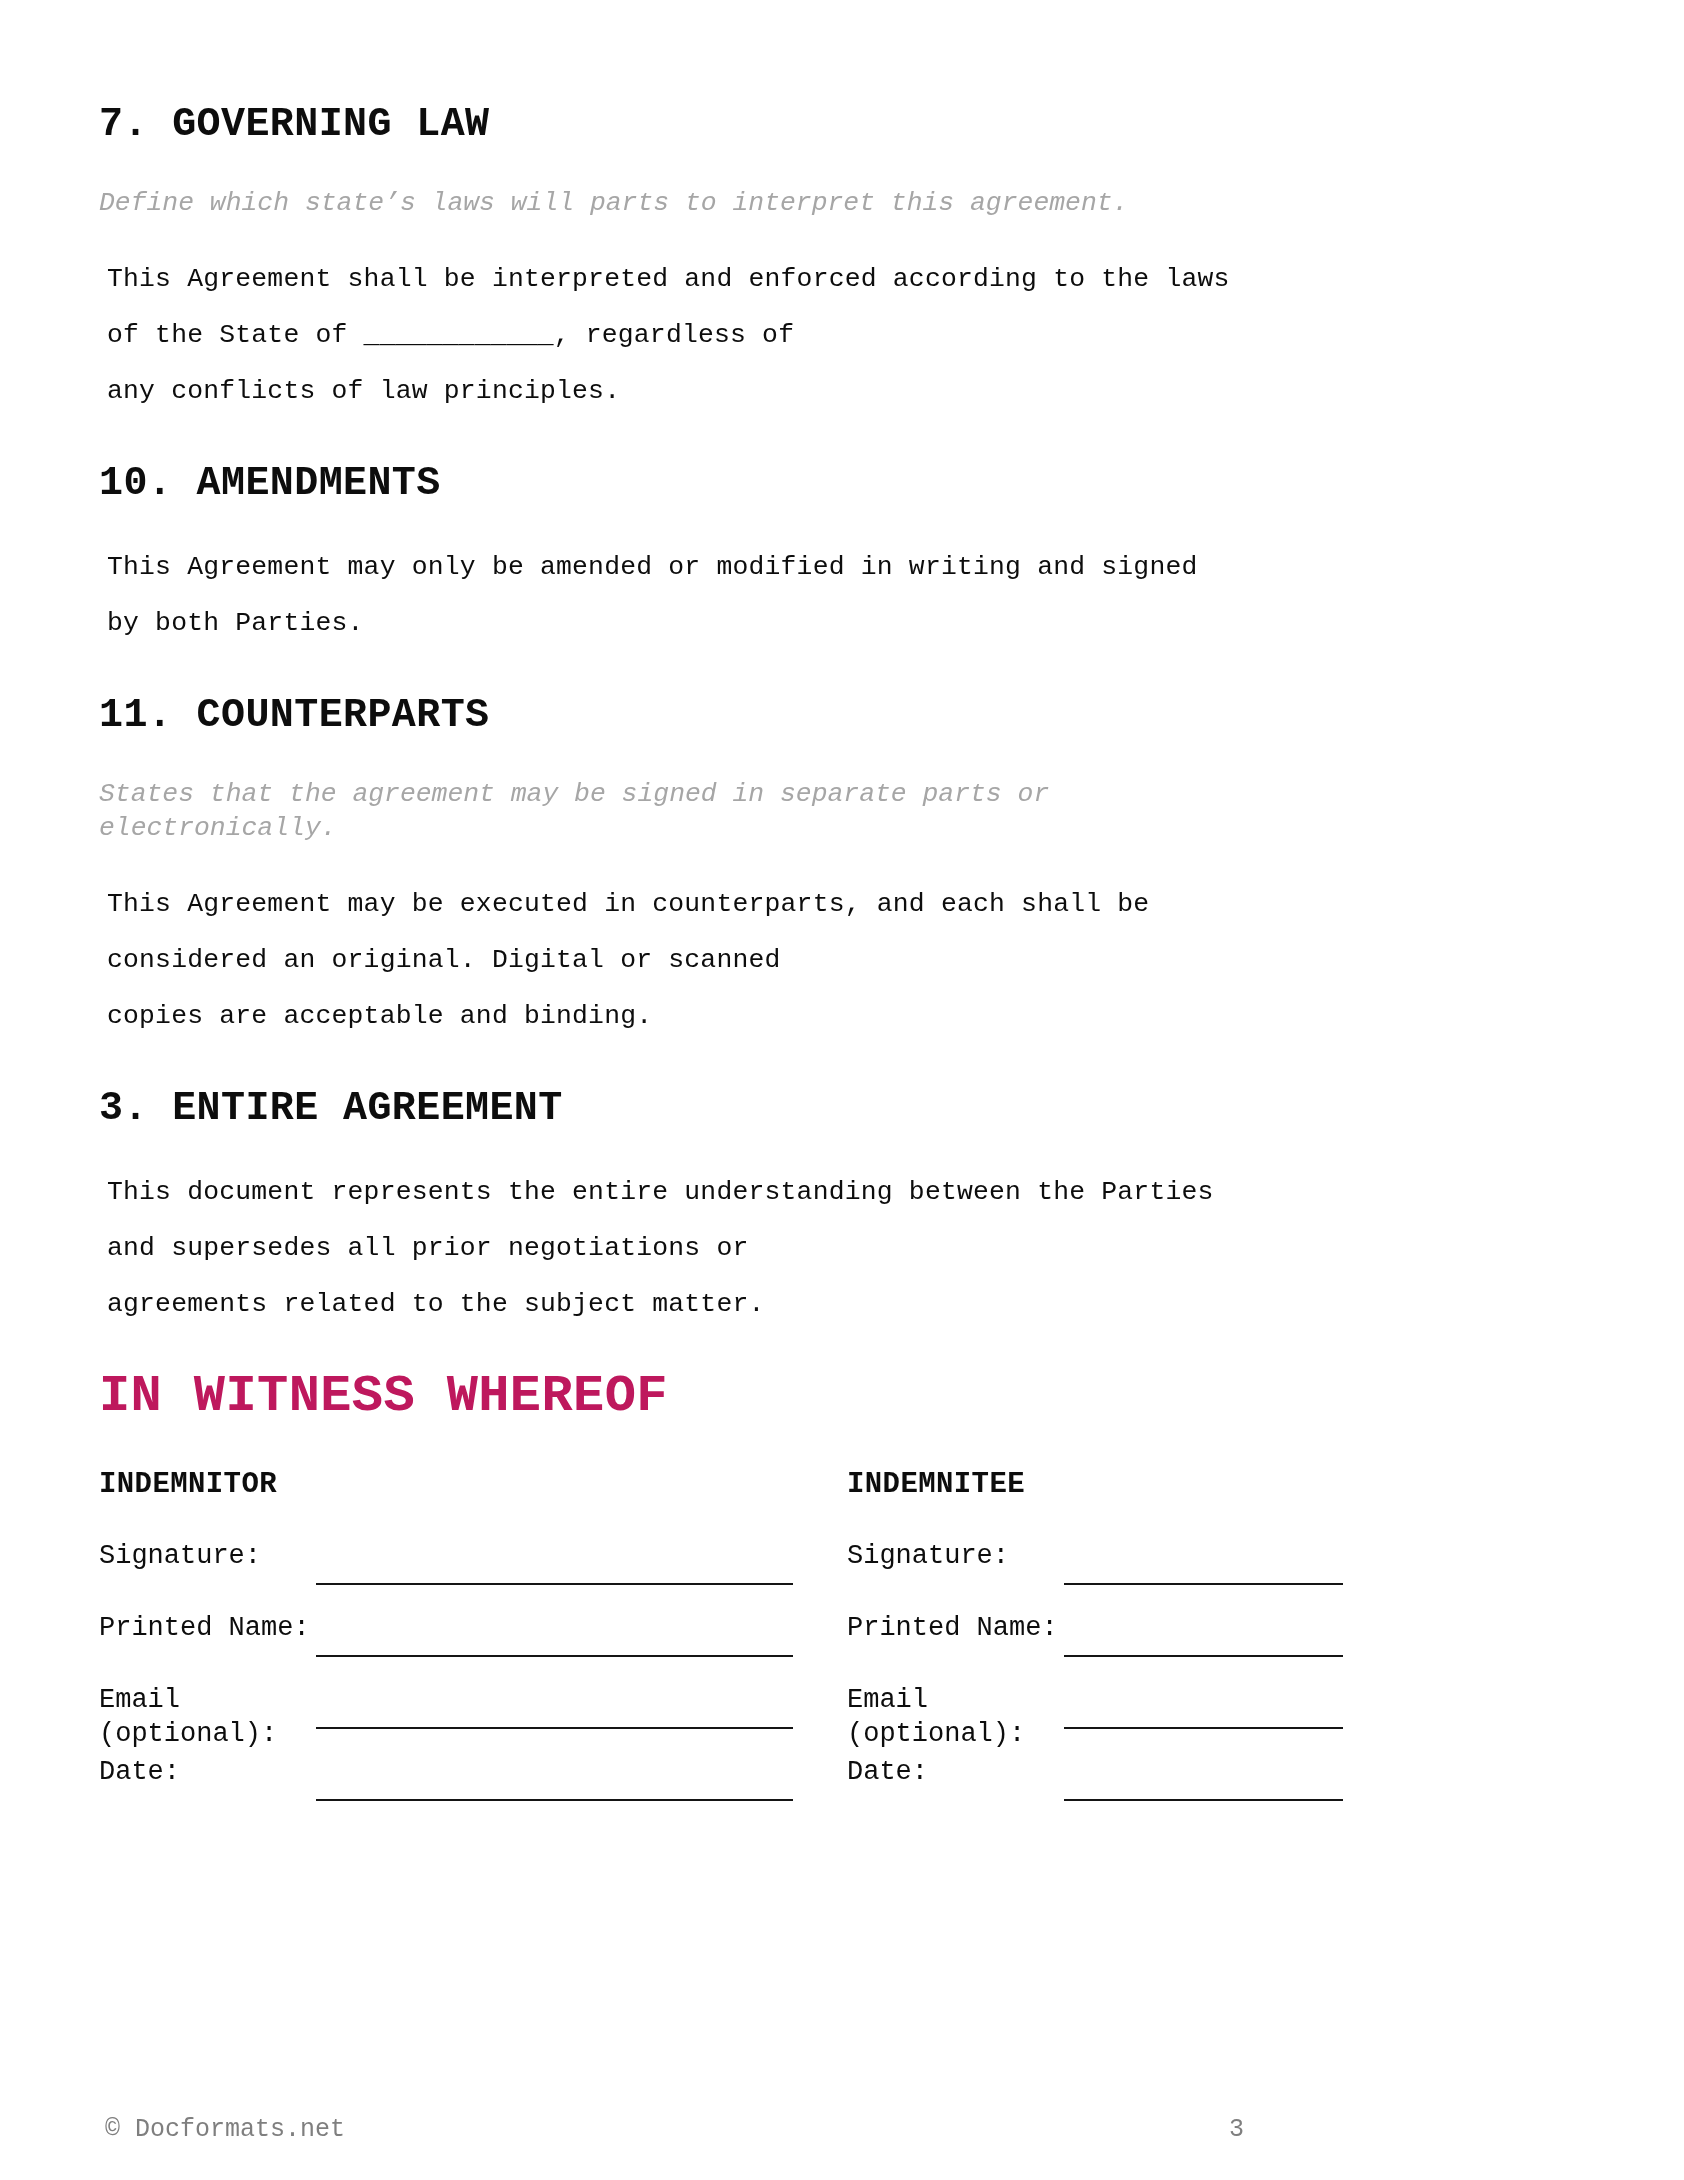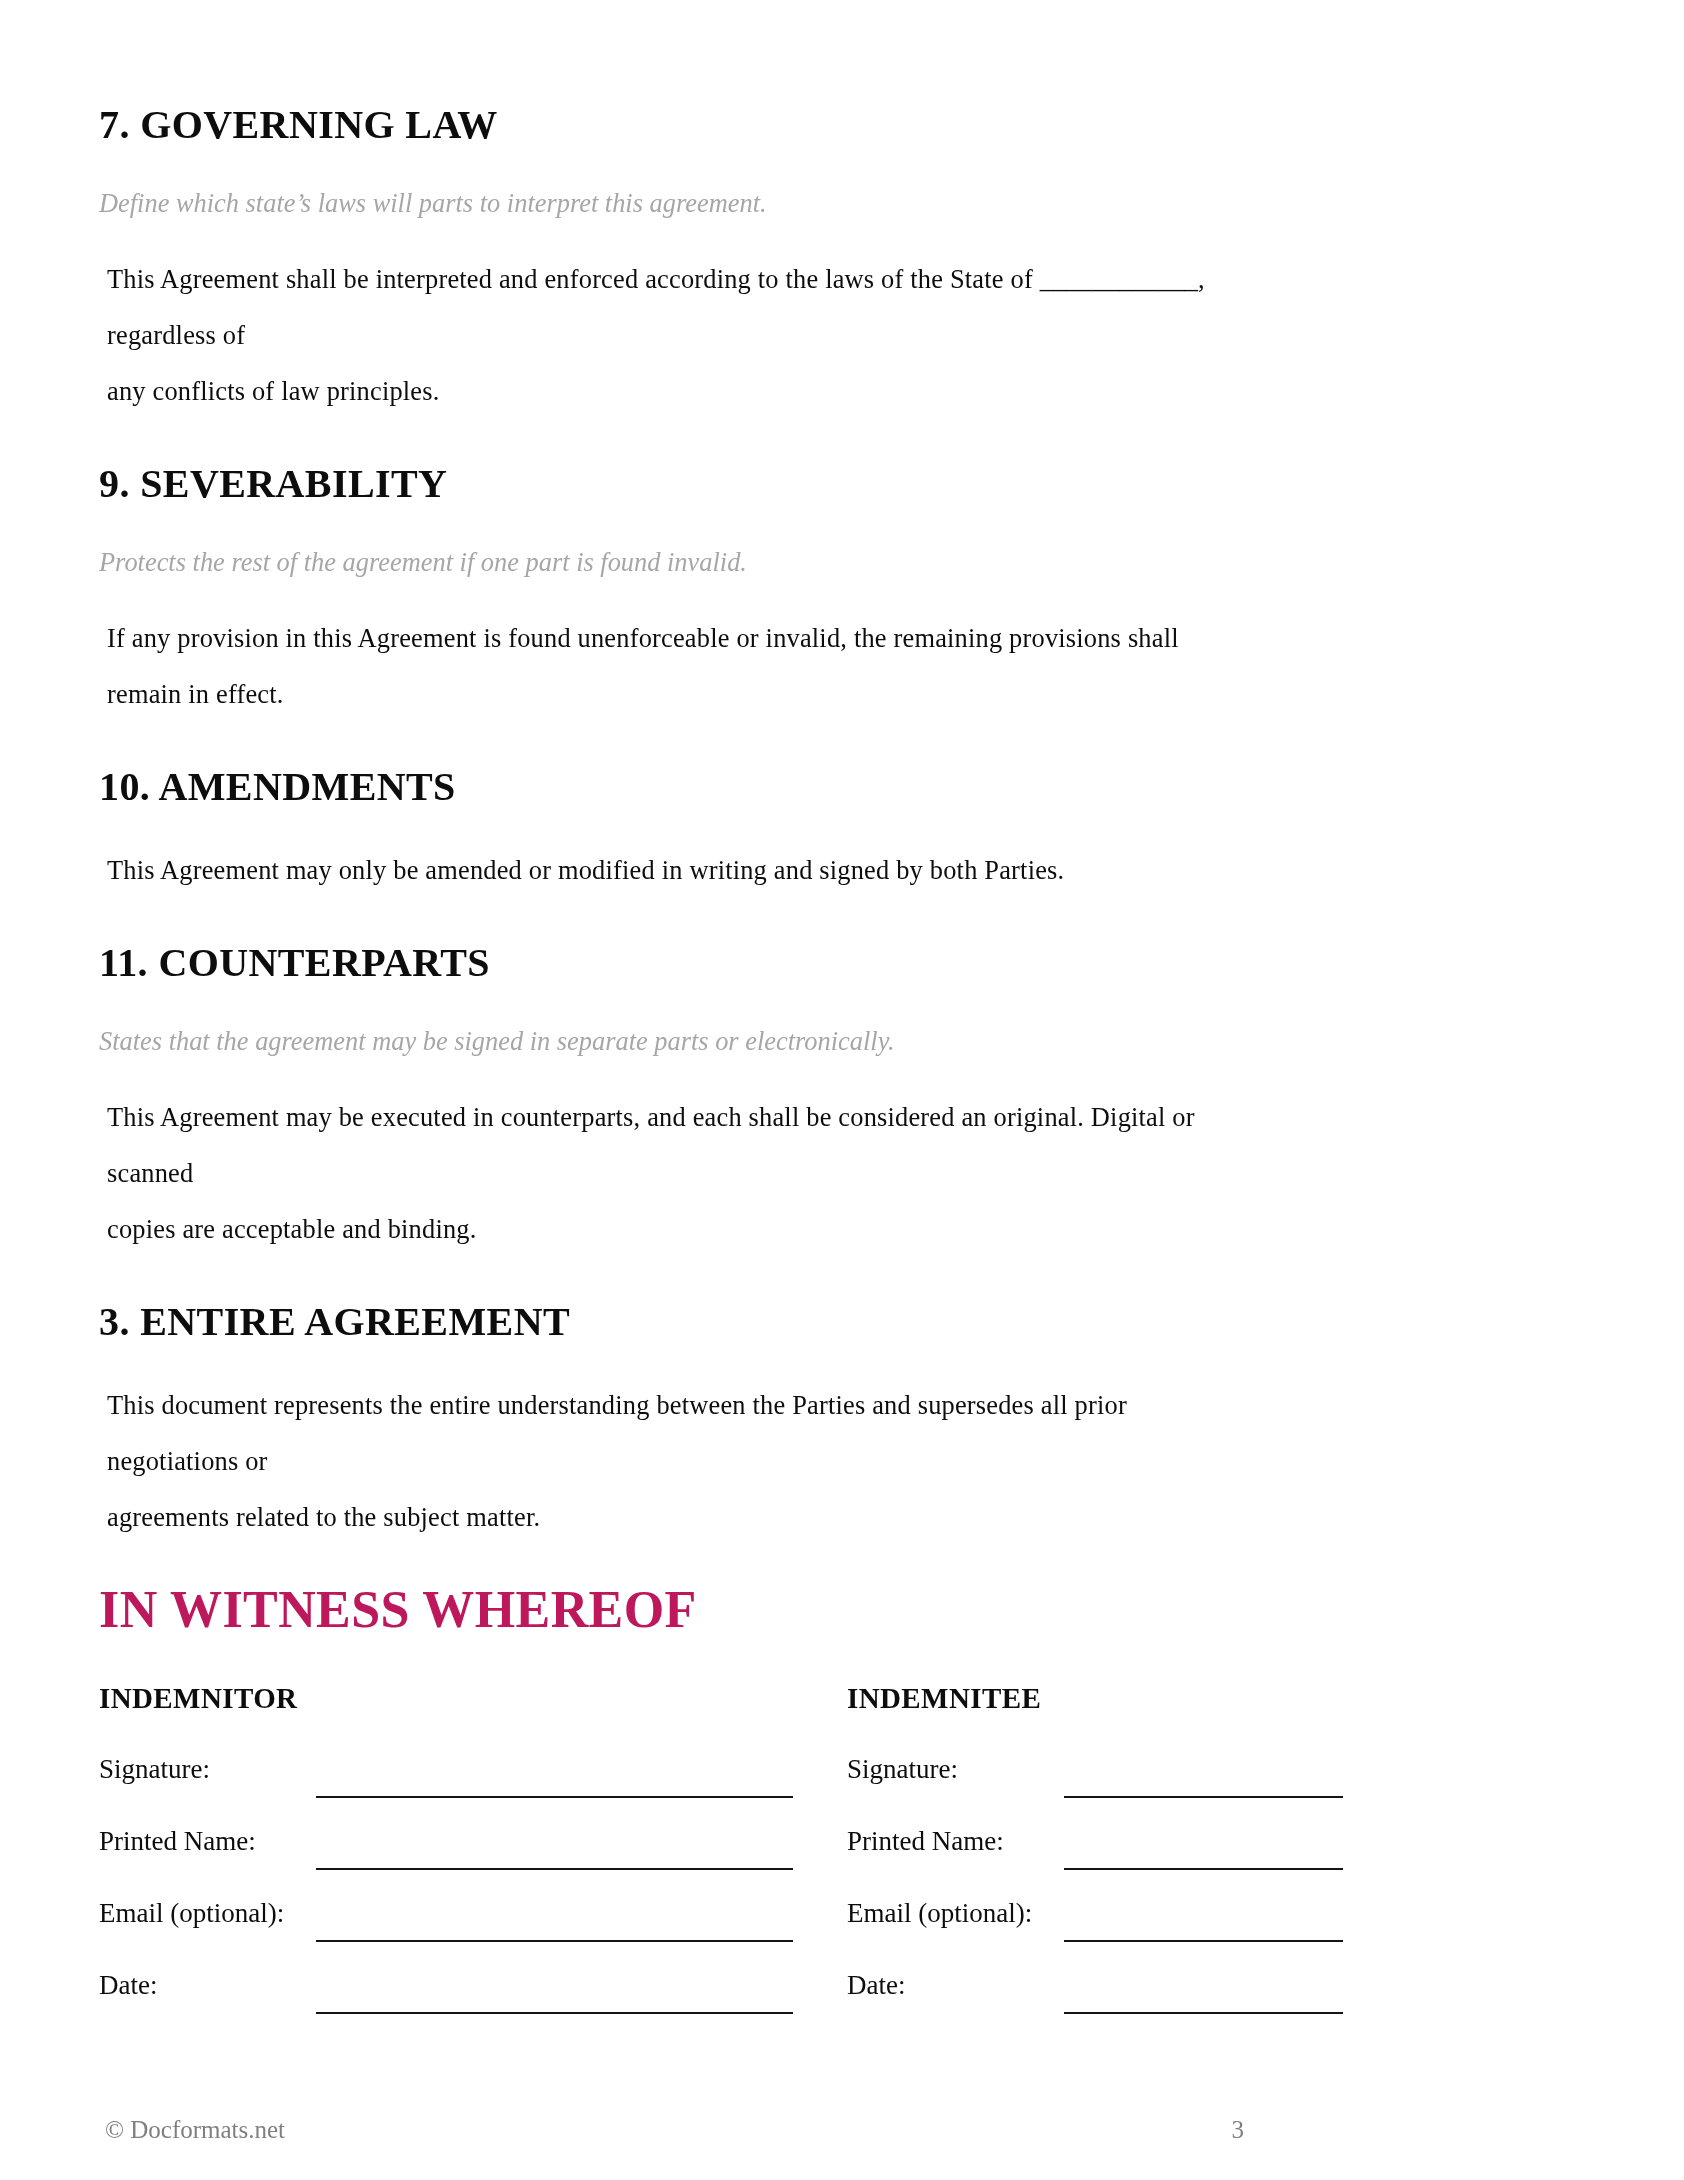--- a/index.html
+++ b/index.html
@@ -7,21 +7,21 @@
     padding: 0;
     background: #ffffff;
   }
   .page {
     position: relative;
     width: 1343px;
     height: 2181px;
     box-sizing: border-box;
     padding: 101px 99px 8px 99px;
     background: #ffffff;
-    font-family: Liberation Serif, serif;
+    font-family: Liberation Mono, monospace;
     color: #0d0d0d;
     overflow: hidden;
   }
   .section-heading {
     margin: 41px 0 0 0;
     font-size: 40px;
     line-height: 48px;
     font-weight: 700;
     letter-spacing: 0.4px;
     color: #0d0d0d;
@@ -102,25 +102,20 @@
 <div class="page">
 
   <div class="section">
     <h2 class="section-heading">7. GOVERNING LAW</h2>
     <p class="section-subtitle">Define which state’s laws will parts to interpret this agreement.</p>
     <p class="section-body"><span>This Agreement shall be interpreted and enforced according to the laws of the State of </span><span class="blank-field">____________</span><span>, regardless of
 any conflicts of law principles.</span></p>
   </div>
 
 
-  <div class="section">
-    <h2 class="section-heading">9. SEVERABILITY</h2>
-    <p class="section-subtitle">Protects the rest of the agreement if one part is found invalid.</p>
-    <p class="section-body">If any provision in this Agreement is found unenforceable or invalid, the remaining provisions shall remain in effect.</p>
-  </div>
 
   <div class="section">
     <h2 class="section-heading">10. AMENDMENTS</h2>
     <p class="section-body">This Agreement may only be amended or modified in writing and signed by both Parties.</p>
   </div>
 
   <div class="section">
     <h2 class="section-heading">11. COUNTERPARTS</h2>
     <p class="section-subtitle">States that the agreement may be signed in separate parts or electronically.</p>
     <p class="section-body">This Agreement may be executed in counterparts, and each shall be considered an original. Digital or scanned

